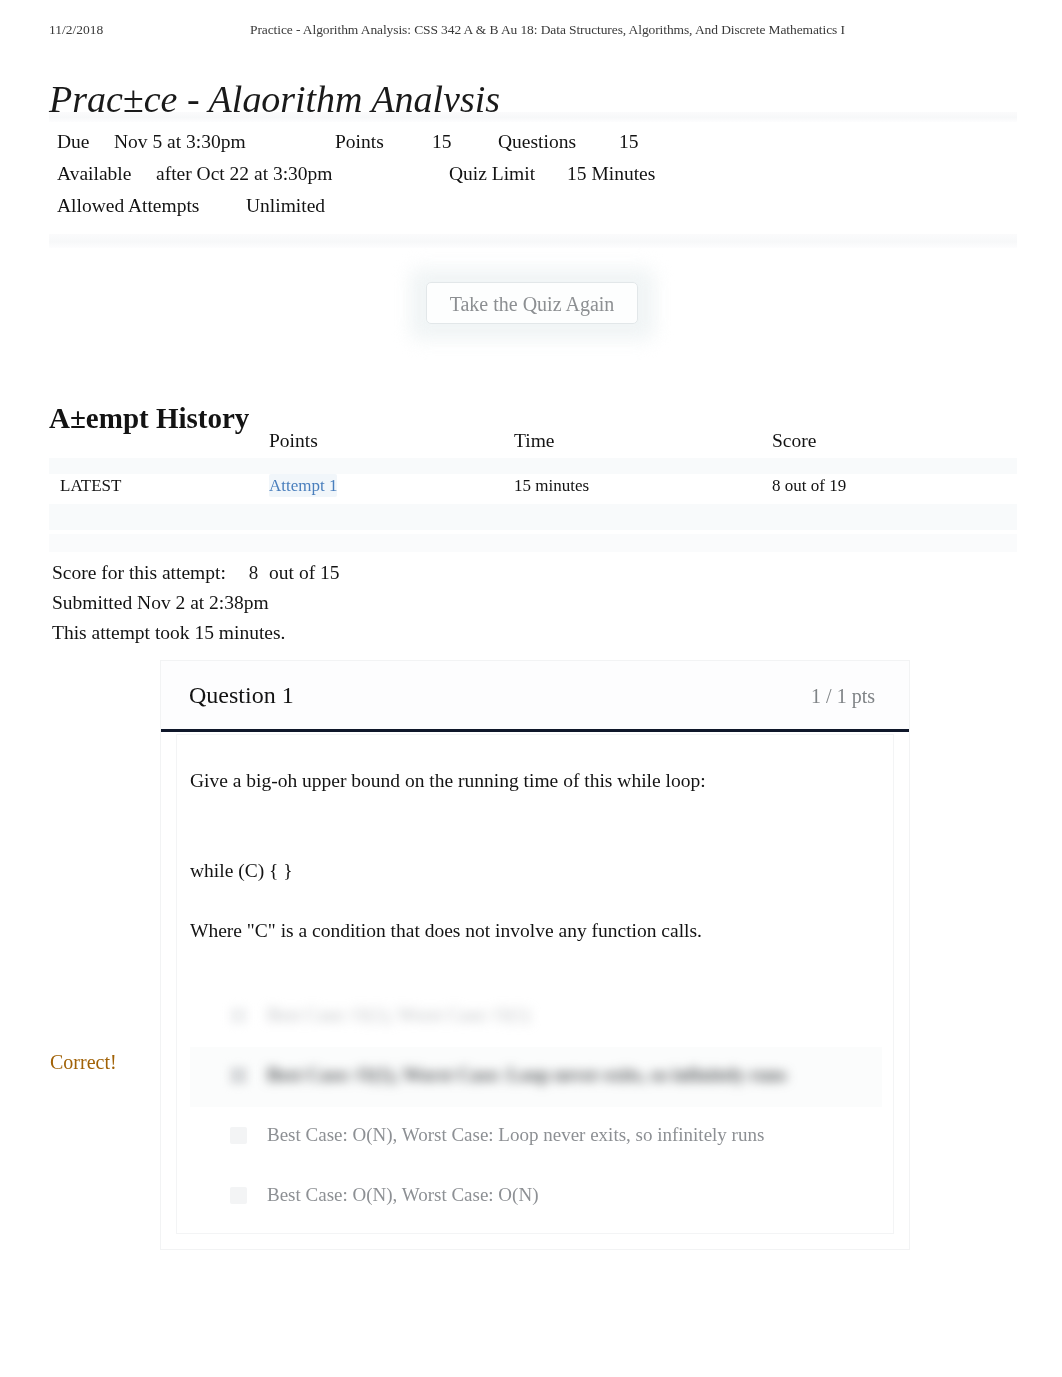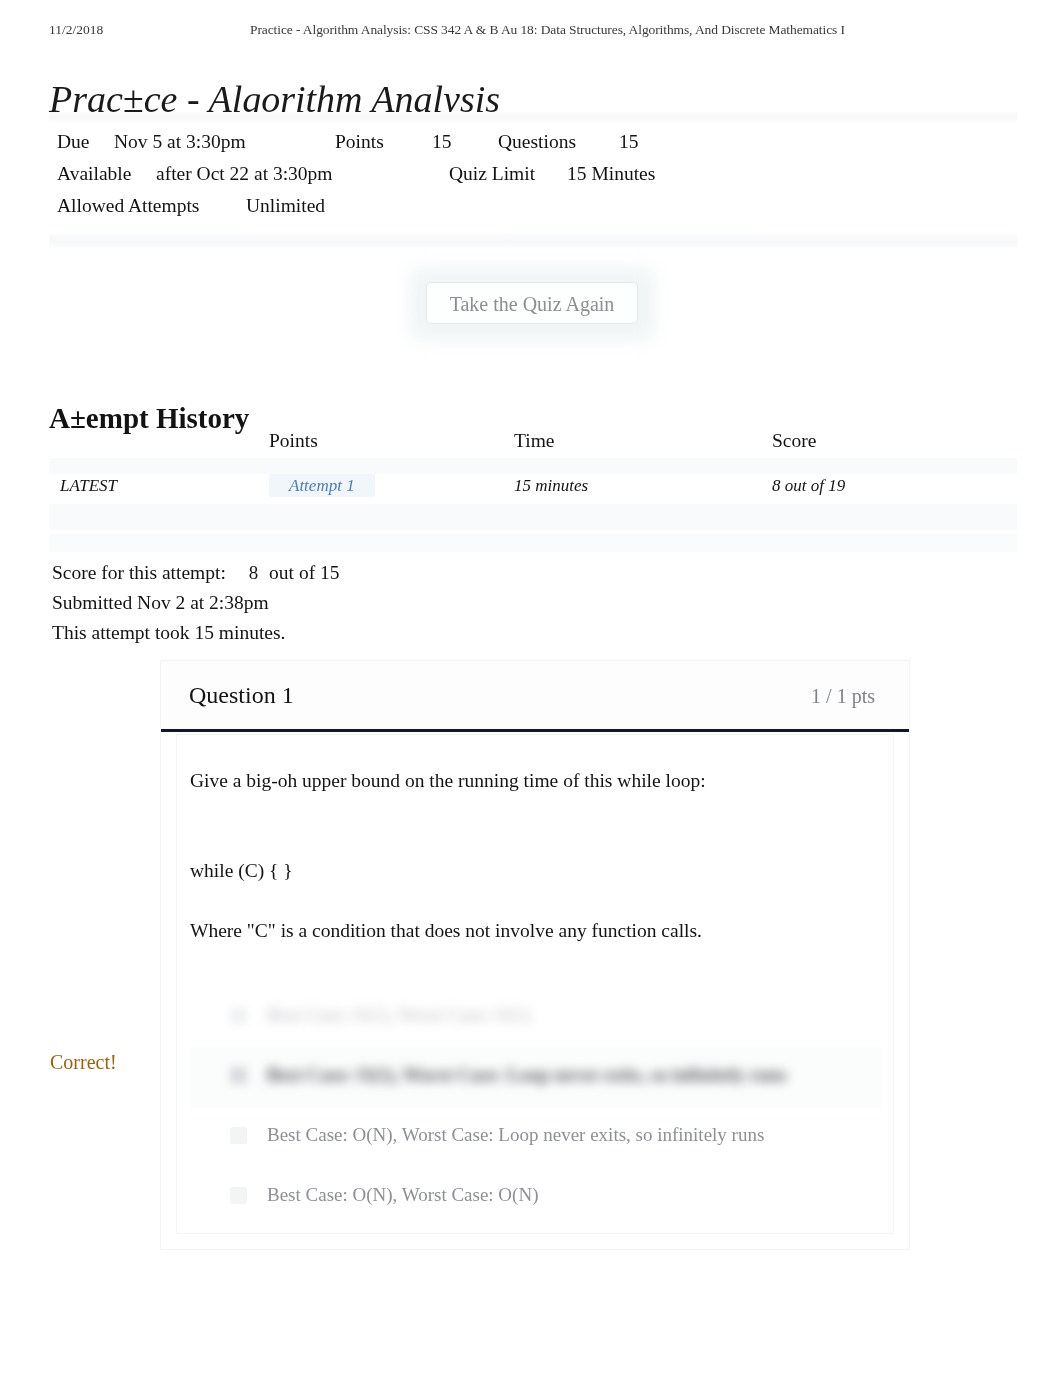--- a/index.html
+++ b/index.html
@@ -156,42 +156,42 @@
     color: #131313;
   }
   .ht-head .c { position: absolute; top: 0; white-space: nowrap; }
   .ht-row {
     position: relative;
     height: 38px;
     margin-top: 6px;
     font-size: 17px;
     color: #131313;
   }
-  .ht-row .c { position: absolute; top: 8px; white-space: nowrap; font-style: italic; }
+  .ht-row .c { position: absolute; top: 8px; white-space: nowrap; }
   .ht-stripe {
     position: absolute;
     left: 0;
     width: 968px;
     height: 16px;
     background: #f8fafb;
   }
   .ht-stripe.s1 { top: 28px; }
   .ht-stripe.s2 { top: 74px; height: 26px; }
   .ht-stripe.s3 { top: 104px; height: 18px; background: #fafbfc; }
 
   .col-latest  { left: 11px; }
   .col-attempt { left: 220px; }
   .col-time    { left: 465px; }
   .col-score   { left: 723px; }
 
   .attempt-link {
     color: #4a7fbd;
     text-decoration: none;
     background: #f1f6fa;
-    padding: 2px 20px;
+    padding: 2px 0;
     border-radius: 2px;
   }
 
   
   .score-block {
     position: absolute;
     left: 52px;
     top: 558px;
     font-size: 19.5px;
     line-height: 30px;

